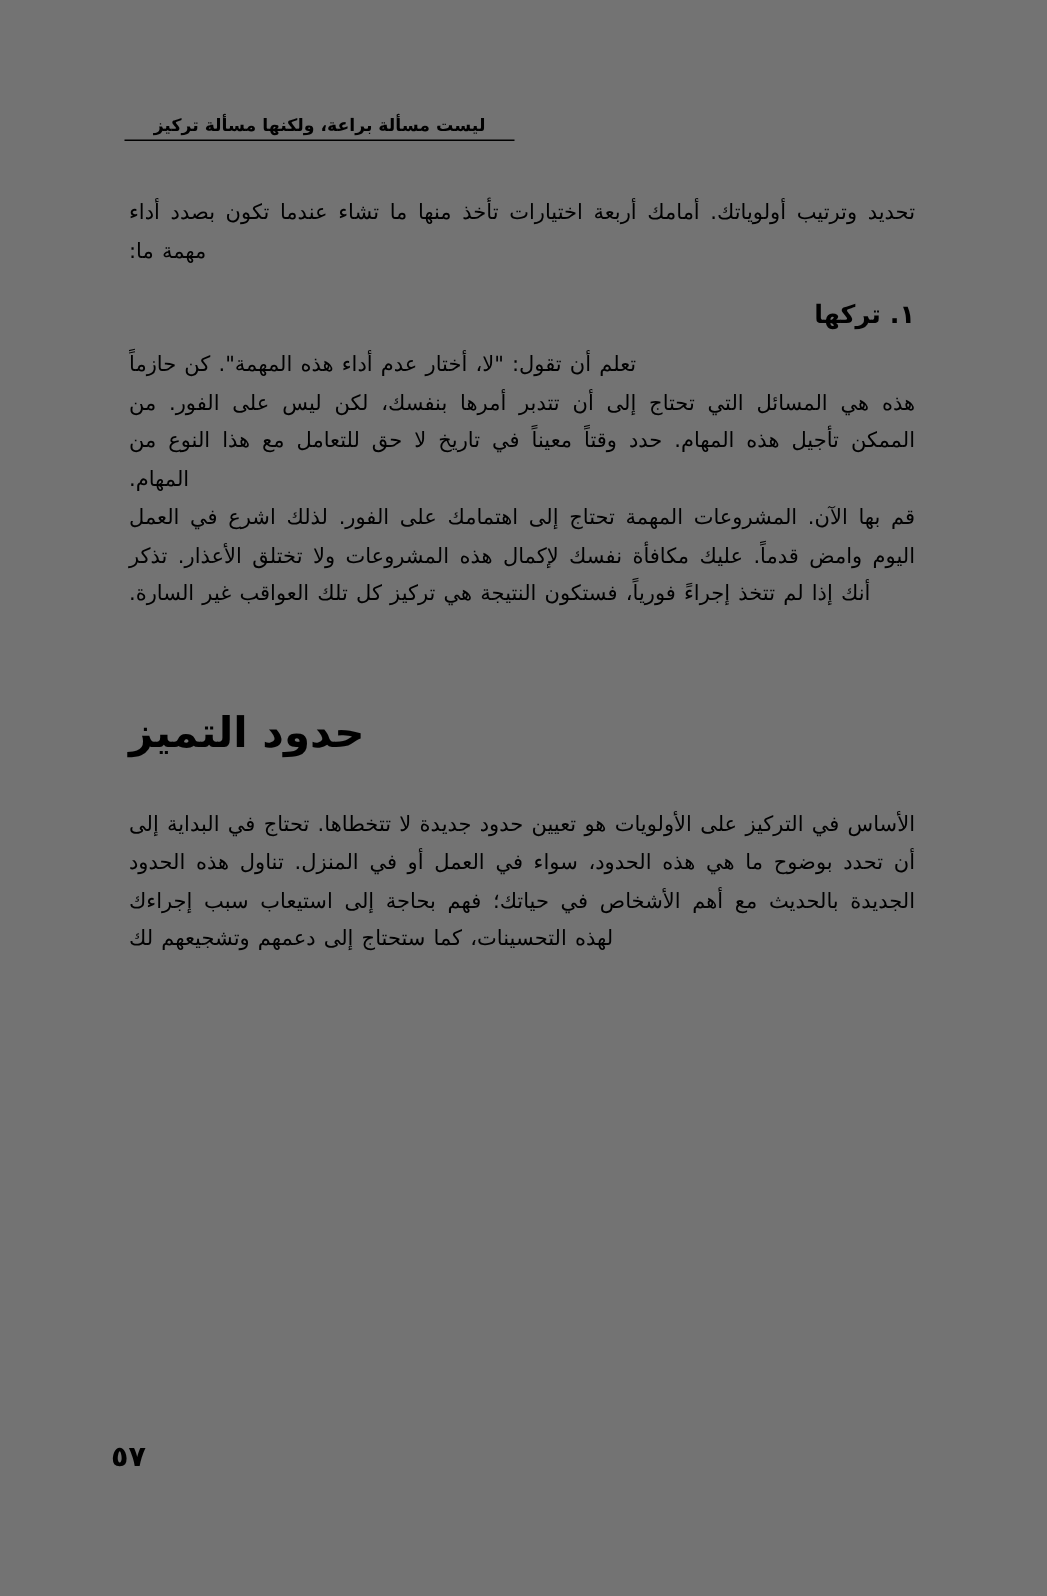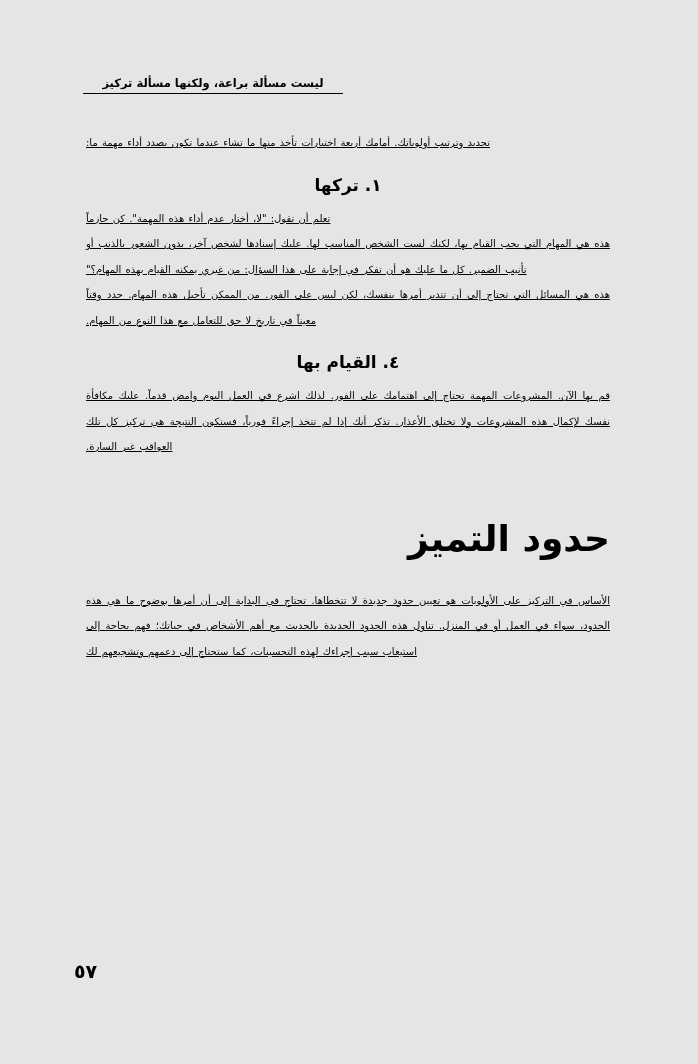--- a/index.html
+++ b/index.html
@@ -4,21 +4,21 @@
 <style>
   html, body {
     margin: 0;
     padding: 0;
     background: #ffffff;
   }
   .page {
     position: relative;
     width: 698px;
     height: 1064px;
-    background: #e5e5e5;
+    background: #737373;
     overflow: hidden;
     font-family: "DejaVu Sans", "Liberation Sans", sans-serif;
     color: #000000;
     direction: rtl;
   }
 
   
   .running-head {
     position: absolute;
     top: 76px;
@@ -44,46 +44,44 @@
   
   .column {
     position: absolute;
     top: 130px;
     right: 88px;
     width: 524px;
   }
 
   p.body {
     margin: 0 0 0 0;
-    font-size: 10px;
+    font-size: 14px;
     line-height: 25.5px;
     text-align: justify;
     text-align-last: left;
     word-spacing: 1px;
-    text-decoration: underline;
   }
 
   p.body.lead {
     text-align: justify;
     text-align-last: left;
   }
 
   h3.num-head {
     margin: 17px 0 9px 0;
     font-size: 17px;
     font-weight: bold;
-    text-align: center;
     line-height: 24px;
   }
 
   h2.section-title {
     margin: 58px 0 28px 0;
-    font-size: 36px;
+    font-size: 28px;
     font-weight: bold;
-    text-align: right;
+    text-align: left;
     line-height: 42px;
     letter-spacing: 0px;
   }
 
   
   .folio {
     position: absolute;
     left: 74px;
     top: 962px;
     font-size: 19px;
@@ -101,27 +99,25 @@
     <div class="rh-rule"></div>
   </div>
 
   <div class="column">
 
     <p class="body lead">تحديد وترتيب أولوياتك. أمامك أربعة اختيارات تأخذ منها ما تشاء عندما تكون بصدد أداء مهمة ما:</p>
 
     <h3 class="num-head">١. تركها</h3>
     <p class="body">تعلم أن تقول: "لا، أختار عدم أداء هذه المهمة". كن حازماً</p>
 
-    <p class="body">هذه هي المهام التي يجب القيام بها، لكنك لست الشخص المناسب لها. عليك إسنادها لشخص آخر، بدون الشعور بالذنب أو تأنيب الضمير. كل ما عليك هو أن تفكر في إجابة على هذا السؤال: من غيري يمكنه القيام بهذه المهام؟"</p>
 
     <p class="body">هذه هي المسائل التي تحتاج إلى أن تتدبر أمرها بنفسك، لكن ليس على الفور. من الممكن تأجيل هذه المهام. حدد وقتاً معيناً في تاريخ لا حق للتعامل مع هذا النوع من المهام.</p>
 
-    <h3 class="num-head">٤. القيام بها</h3>
     <p class="body">قم بها الآن. المشروعات المهمة تحتاج إلى اهتمامك على الفور. لذلك اشرع في العمل اليوم وامض قدماً. عليك مكافأة نفسك لإكمال هذه المشروعات ولا تختلق الأعذار. تذكر أنك إذا لم تتخذ إجراءً فورياً، فستكون النتيجة هي تركيز كل تلك العواقب غير السارة.</p>
 
     <h2 class="section-title">حدود التميز</h2>
-    <p class="body">الأساس في التركيز على الأولويات هو تعيين حدود جديدة لا تتخطاها. تحتاج في البداية إلى أن أمرها بوضوح ما هي هذه الحدود، سواء في العمل أو في المنزل. تناول هذه الحدود الجديدة بالحديث مع أهم الأشخاص في حياتك؛ فهم بحاجة إلى استيعاب سبب إجراءك لهذه التحسينات، كما ستحتاج إلى دعمهم وتشجيعهم لك</p>
+    <p class="body">الأساس في التركيز على الأولويات هو تعيين حدود جديدة لا تتخطاها. تحتاج في البداية إلى أن تحدد بوضوح ما هي هذه الحدود، سواء في العمل أو في المنزل. تناول هذه الحدود الجديدة بالحديث مع أهم الأشخاص في حياتك؛ فهم بحاجة إلى استيعاب سبب إجراءك لهذه التحسينات، كما ستحتاج إلى دعمهم وتشجيعهم لك</p>
 
   </div>
 
   <div class="folio">٥٧</div>
 
 </div>
 
 </body></html>

